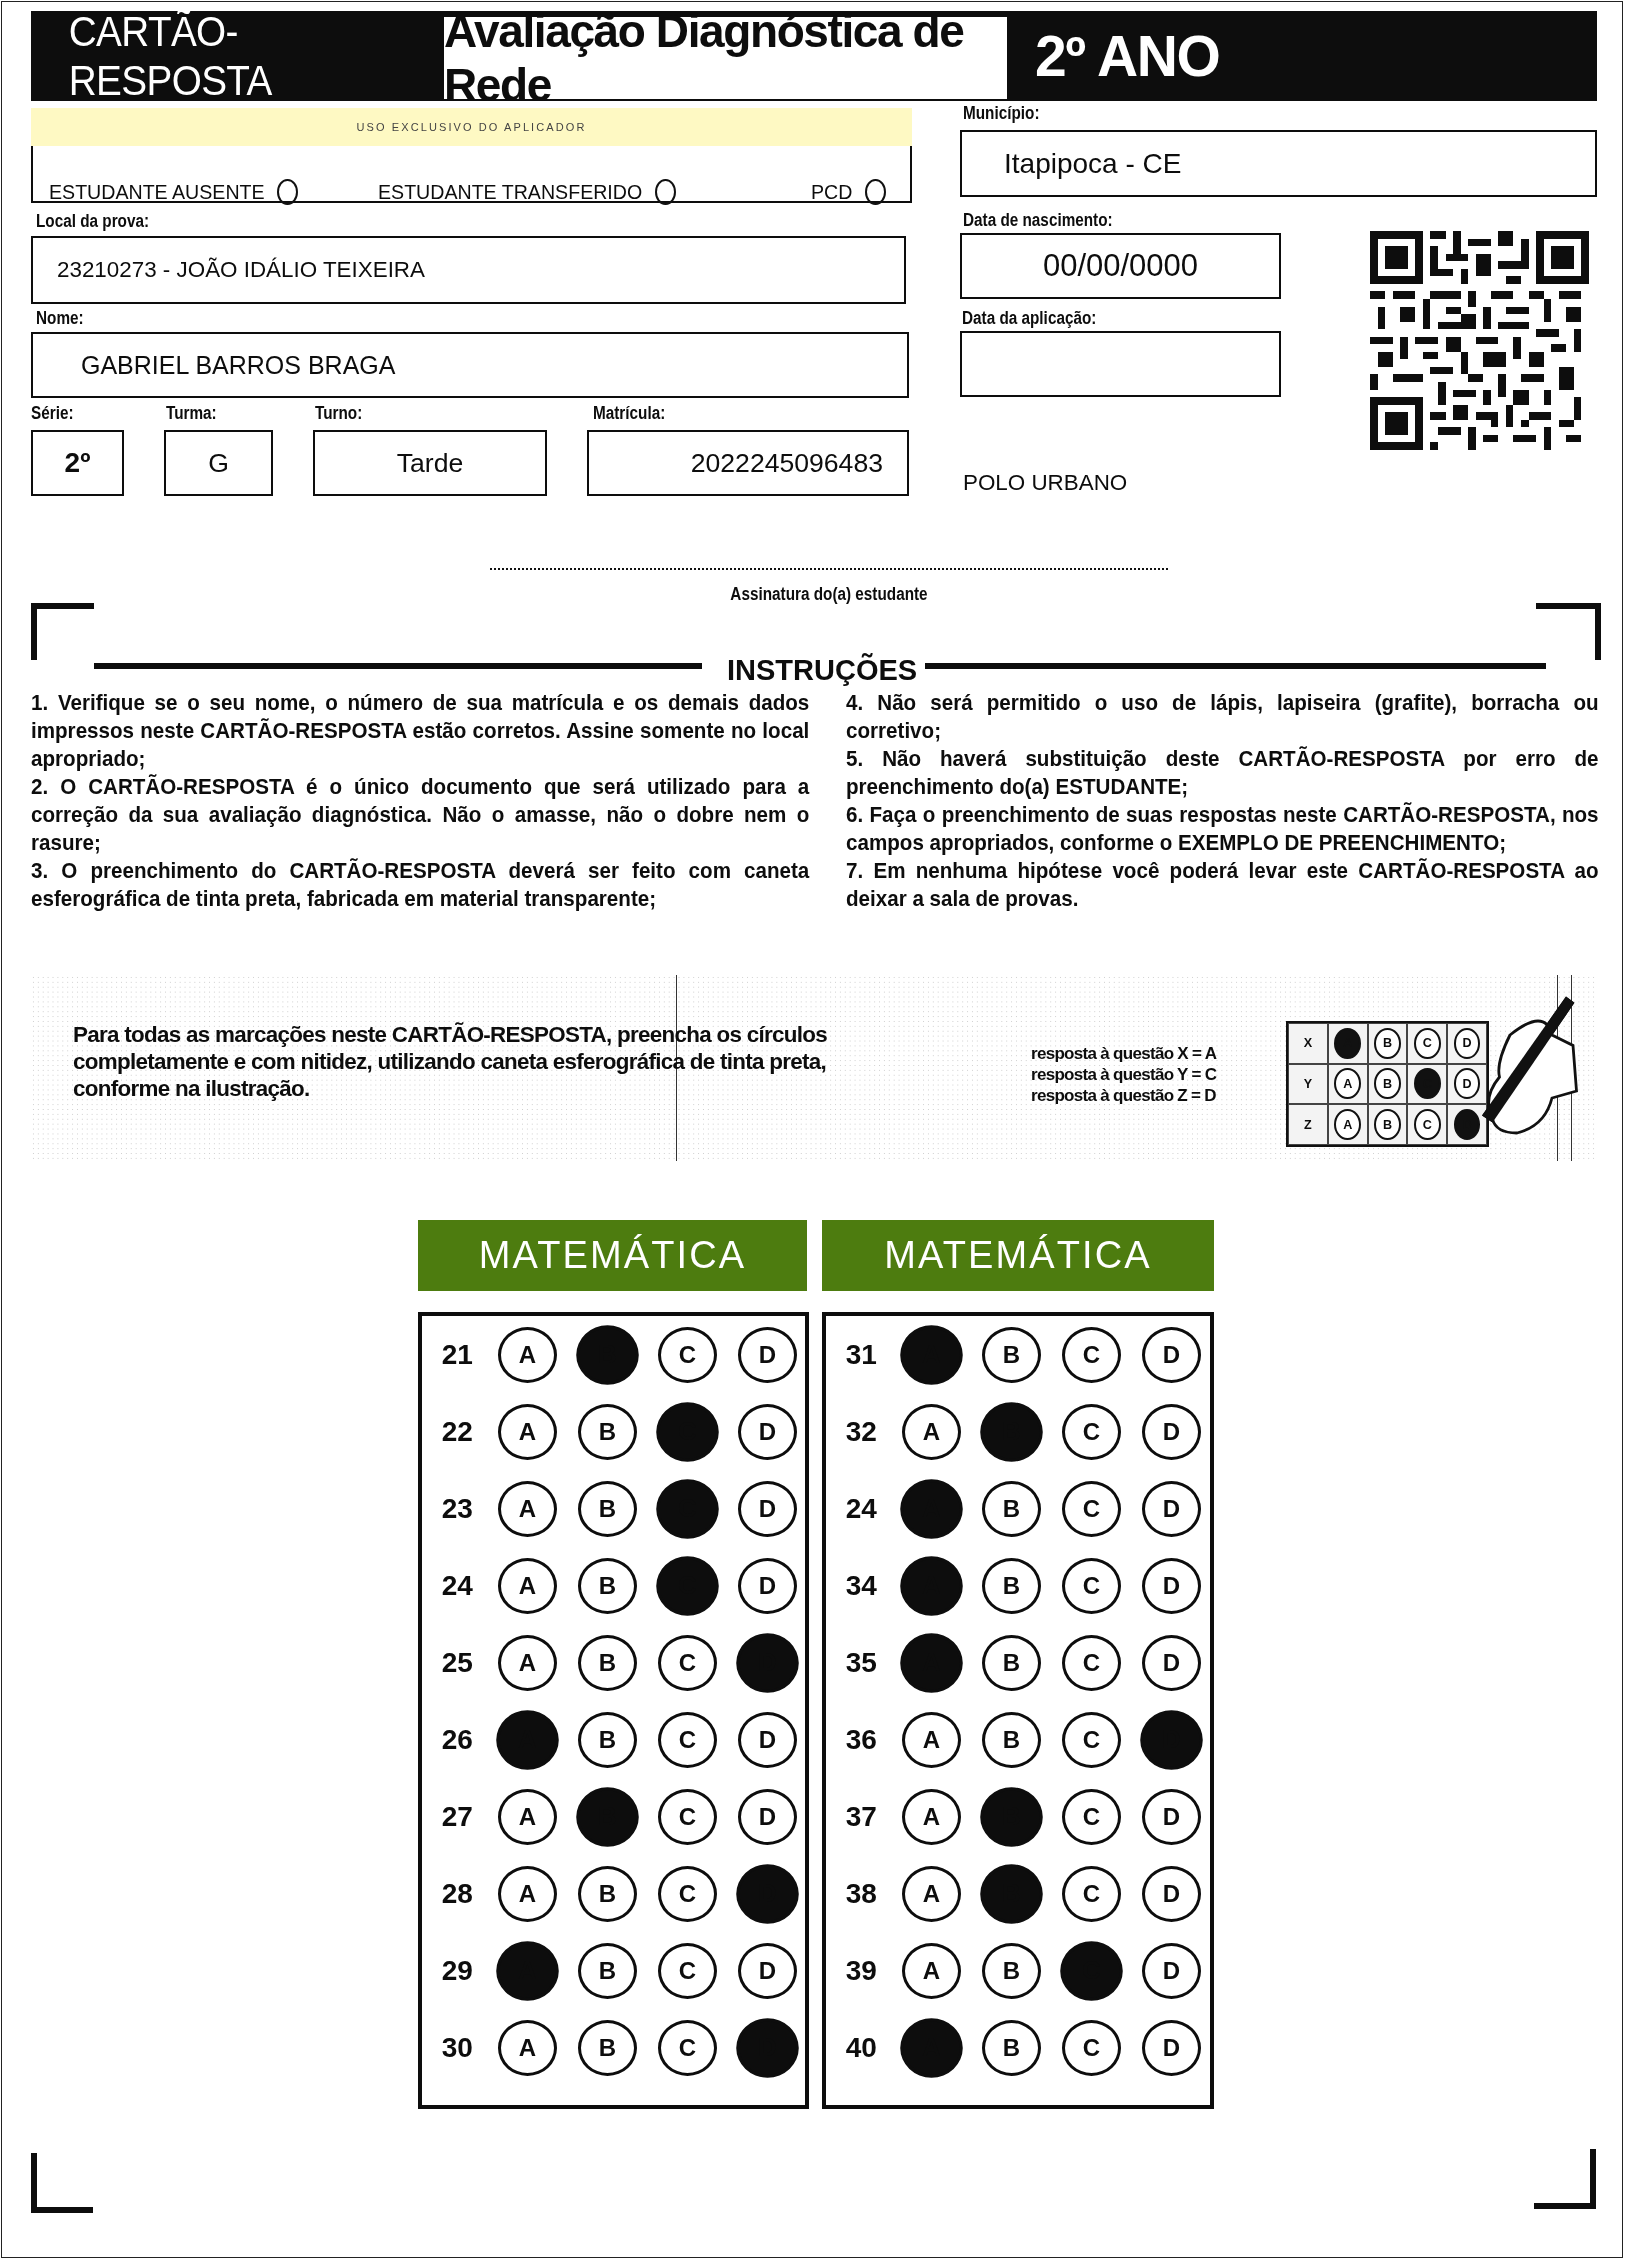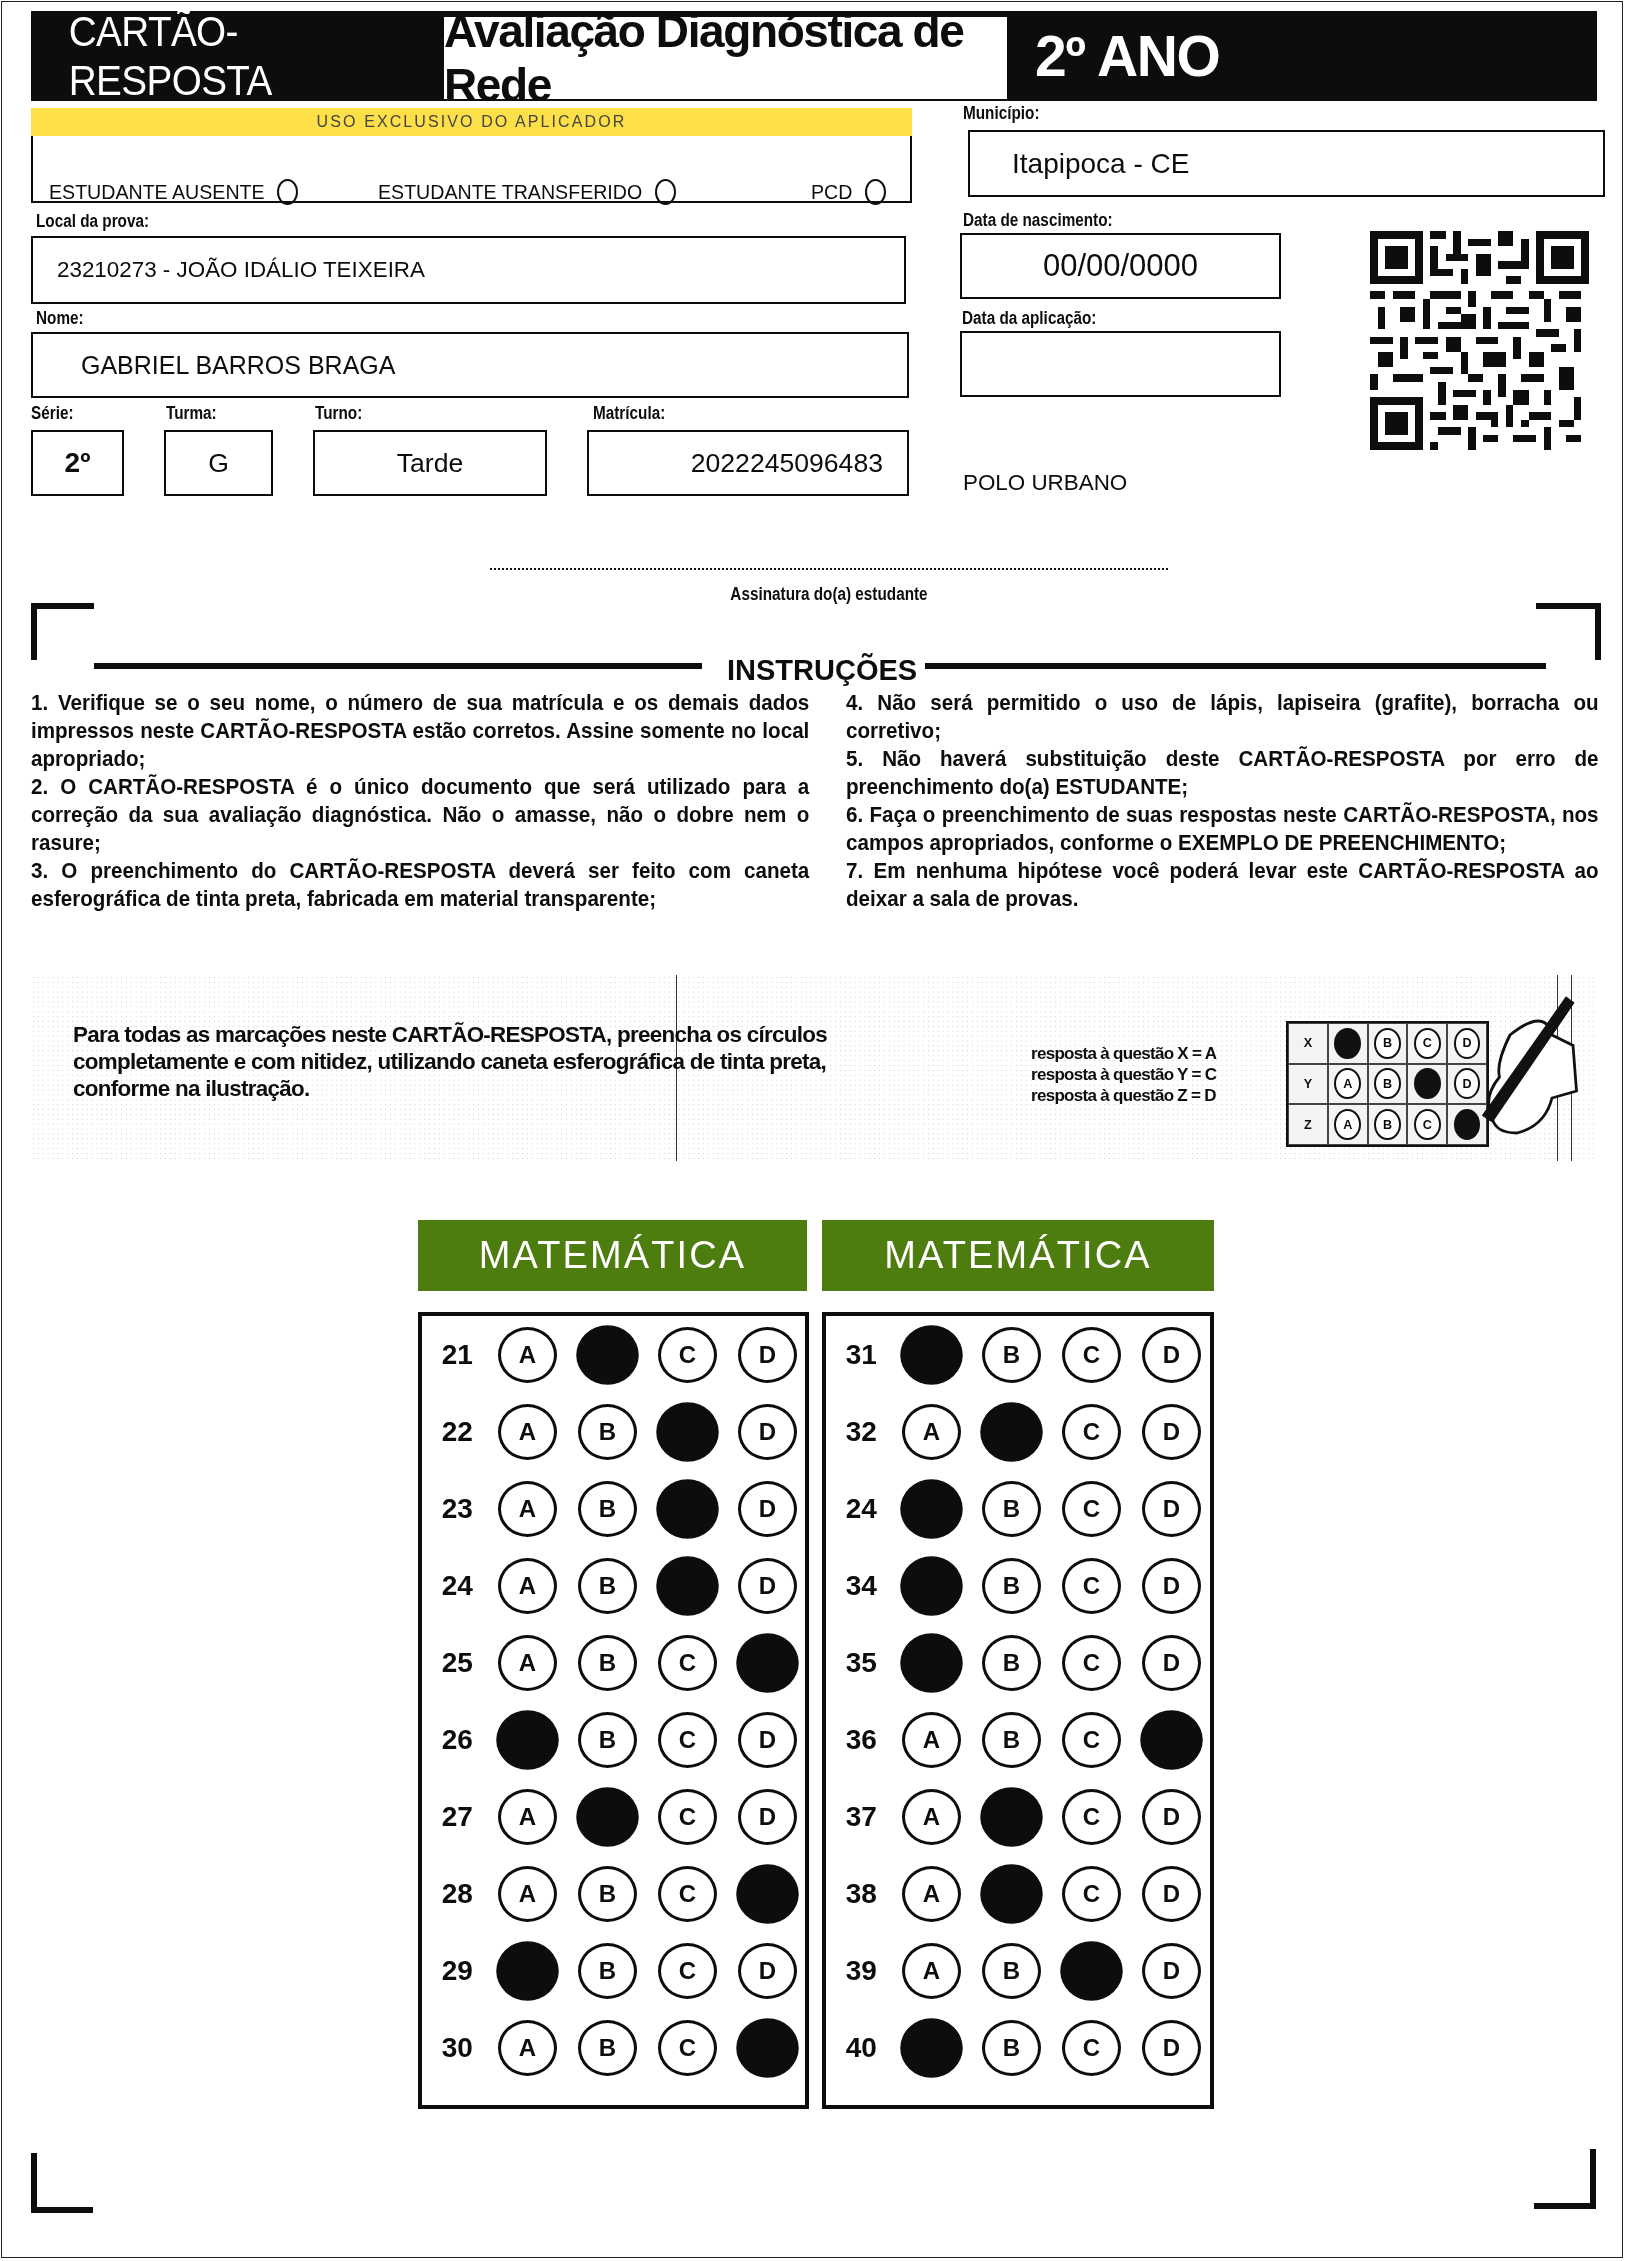--- a/index.html
+++ b/index.html
@@ -9,21 +9,21 @@
   .page-border { left: 1.4px; top: 1.4px; width: 1622px; height: 2257px; border: 1.4px solid #222; }
 
   
   .header-bar { left: 31px; top: 11.2px; width: 1566px; height: 90px; background: #0d0d0d; }
   .header-left { left: 31px; top: 11.2px; width: 411px; height: 90px; display: flex; align-items: center; justify-content: center; color: #fff; font-size: 43px; letter-spacing: -0.7px; transform: scaleX(0.9); transform-origin: left center; padding-left: 42px; }
   .header-mid { left: 444px; top: 17px; width: 563px; height: 82px; background: #fff; display: flex; align-items: center; justify-content: center; font-size: 46px; font-weight: bold; letter-spacing: -1.4px; }
   .header-right { left: 1035px; top: 11.2px; height: 90px; display: flex; align-items: center; color: #fff; font-size: 57px; font-weight: bold; letter-spacing: -1.4px; }
 
   
   .aplicador-box { left: 31px; top: 108px; width: 881px; height: 95px; border: 2.8px solid #0d0d0d; }
-  .aplicador-head { left: 31px; top: 108px; width: 881px; height: 28px; background: #fde047; color: #444; font-size: 16px; display: flex; align-items: center; justify-content: center; letter-spacing: 2.1px; }
+  .aplicador-head { left: 31px; top: 108px; width: 881px; height: 38px; background: #fef9c3; color: #444; font-size: 11px; display: flex; align-items: center; justify-content: center; letter-spacing: 2.1px; }
   .aplicador-row { left: 49px; top: 157px; width: 853px; height: 38px; display: flex; align-items: center; font-size: 19.6px; }
   .check-item { display: flex; align-items: center; gap: 12.6px; margin-top: 32px; }
   .check-circle { width: 21px; height: 26.6px; border: 2.1px solid #111; border-radius: 50%; display: inline-block; }
 
   
   .field-label { font-size: 18px; font-weight: bold; transform: scaleX(0.85); transform-origin: left center; white-space: nowrap; }
   .field-box { border: 2.8px solid #0d0d0d; display: flex; align-items: center; font-size: 24px; }
 
   
   .qr { left: 1370px; top: 231px; width: 219px; height: 219px; }
@@ -82,21 +82,21 @@
     <span>ESTUDANTE TRANSFERIDO</span>
     <span class="check-circle"></span>
   </div>
   <div class="check-item">
     <span>PCD</span>
     <span class="check-circle"></span>
   </div>
 </div>
 
 <div class="abs field-label" style="left:963px; top:103px;">Município:</div>
-<div class="abs field-box" style="left:960px; top:130px; width:637px; height:67px; padding-left:42px; font-size:28px;margin-left:8px;">
+<div class="abs field-box" style="left:960px; top:130px; width:637px; height:67px; padding-left:42px; font-size:28px;">
   <span>Itapipoca - CE</span>
 </div>
 
 <div class="abs field-label" style="left:36px; top:211px;">Local da prova:</div>
 <div class="abs field-box" style="left:31px; top:236px; width:875px; height:68px; padding-left:24px; font-size:22.4px;">
   <span>23210273 - JOÃO IDÁLIO TEIXEIRA</span>
 </div>
 
 <div class="abs field-label" style="left:963px; top:210px;">Data de nascimento:</div>
 <div class="abs field-box" style="left:960px; top:233px; width:321px; height:66px; justify-content:center; font-size:31px;">

